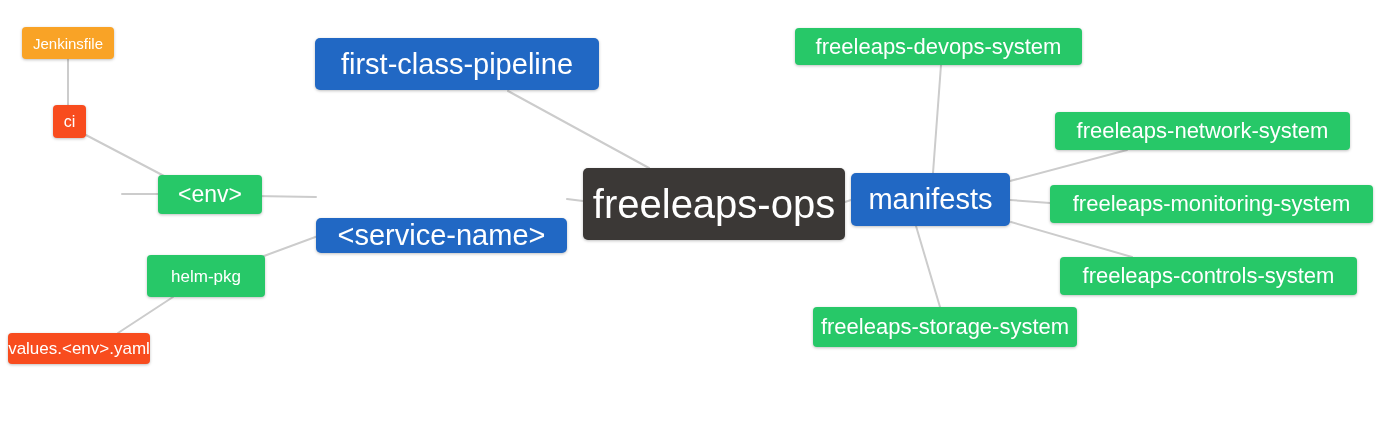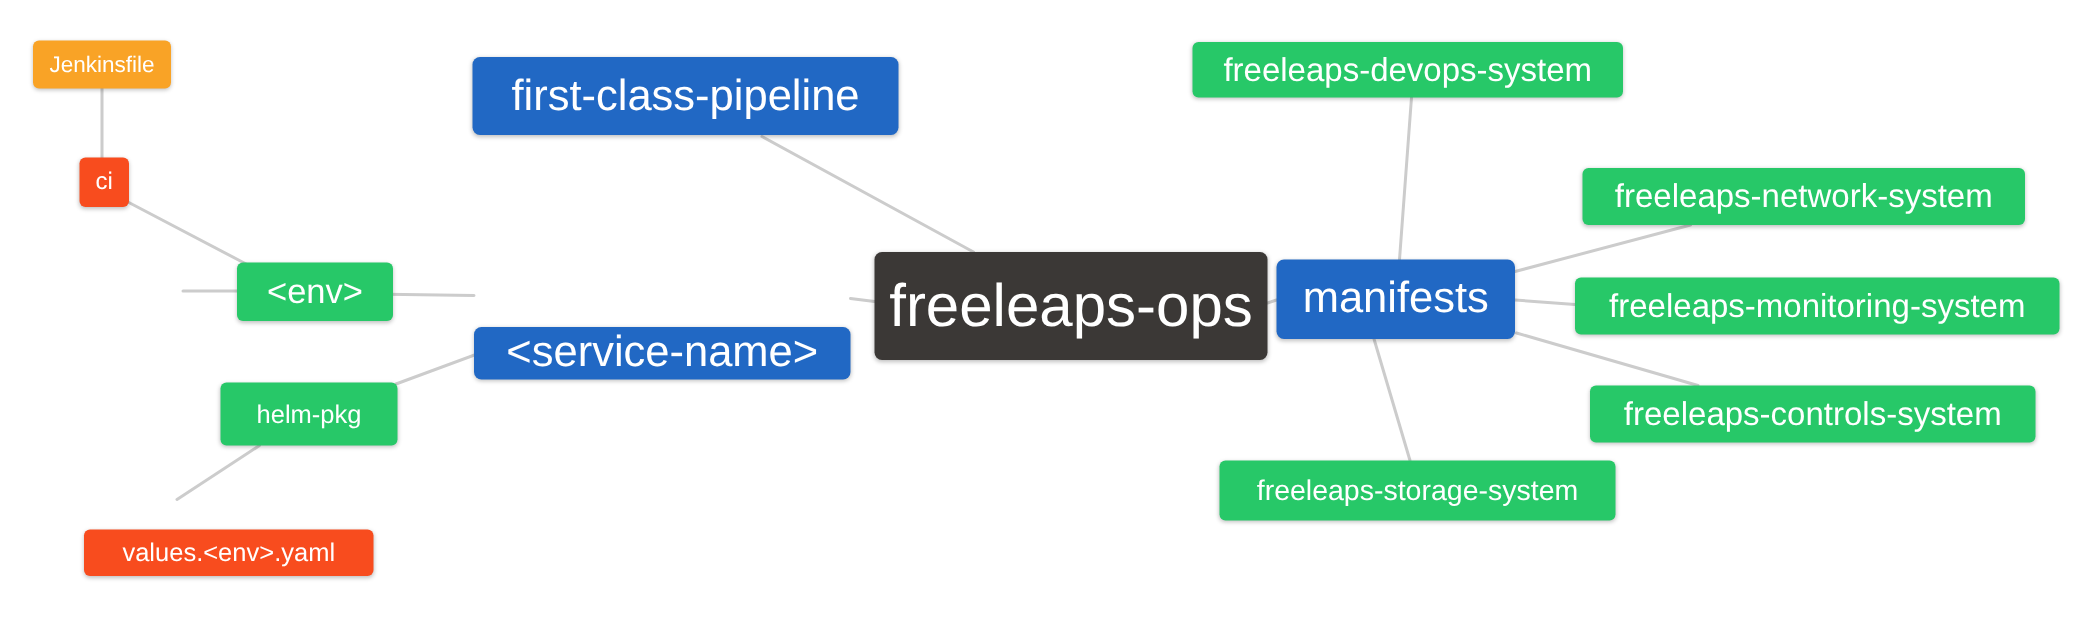--- a/index.html
+++ b/index.html
@@ -46,26 +46,26 @@
 
   .n-jenkinsfile { left:22px;   top:27px;  width:92px;  height:32px; font-size:15px; border-radius:4px; }
   .n-ci          { left:53px;   top:105px; width:33px;  height:33px; font-size:16px; border-radius:4px;text-align:right; }
   .n-argo        { left:32px;   top:176px; width:90px;  height:36px; font-size:19px; border-radius:4px; }
   .n-env         { left:158px;  top:175px; width:104px;  height:39px; font-size:23px; border-radius:4px; }
   .n-fcp         { left:315px;  top:38px;  width:284px; height:52px; font-size:29px; }
   .n-svc         { left:316px;  top:171px; width:251px; height:35px; font-size:29px;margin-top:47px; }
   .n-ops         { left:583px;  top:168px; width:262px; height:72px; font-size:40px; }
   .n-manifests   { left:851px;  top:173px; width:159px; height:53px; font-size:29px; }
   .n-helm        { left:147px;  top:255px; width:118px; height:42px; font-size:17px; border-radius:4px; }
-  .n-values      { left:8px;    top:353px; width:193px; height:31px; font-size:17px; border-radius:4px;margin-left:48px; }
+  .n-values      { left:8px;    top:333px; width:142px; height:31px; font-size:17px; border-radius:4px; }
   .n-devops      { left:795px;  top:28px;  width:287px; height:37px; font-size:22px; border-radius:4px; }
   .n-network     { left:1055px; top:112px; width:295px; height:38px; font-size:22px; border-radius:4px; }
   .n-monitoring  { left:1050px; top:185px; width:323px; height:38px; font-size:22px; border-radius:4px; }
   .n-controls    { left:1060px; top:257px; width:297px; height:38px; font-size:22px; border-radius:4px; }
-  .n-storage     { left:813px;  top:307px; width:264px; height:40px; font-size:19px; border-radius:4px; }
+  .n-storage     { left:813px;  top:307px; width:264px; height:40px; font-size:22px; border-radius:4px; }
 </style>
 </head>
 <body>
 
 <div class="canvas">
 
   <svg class="edges" viewBox="0 0 1390 421">
     <line x1="68" y1="59" x2="68" y2="105"></line>
     <line x1="84" y1="134" x2="166" y2="177"></line>
     <line x1="122" y1="194" x2="158" y2="194"></line>

